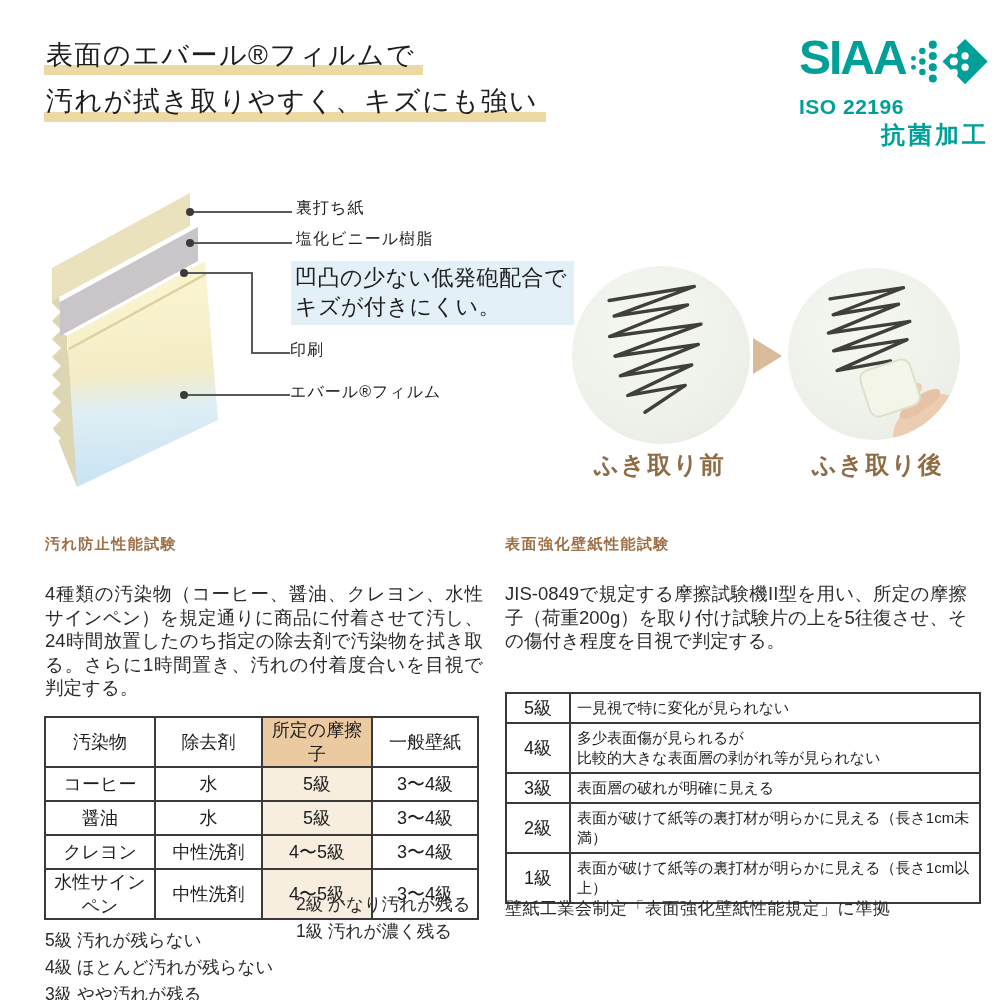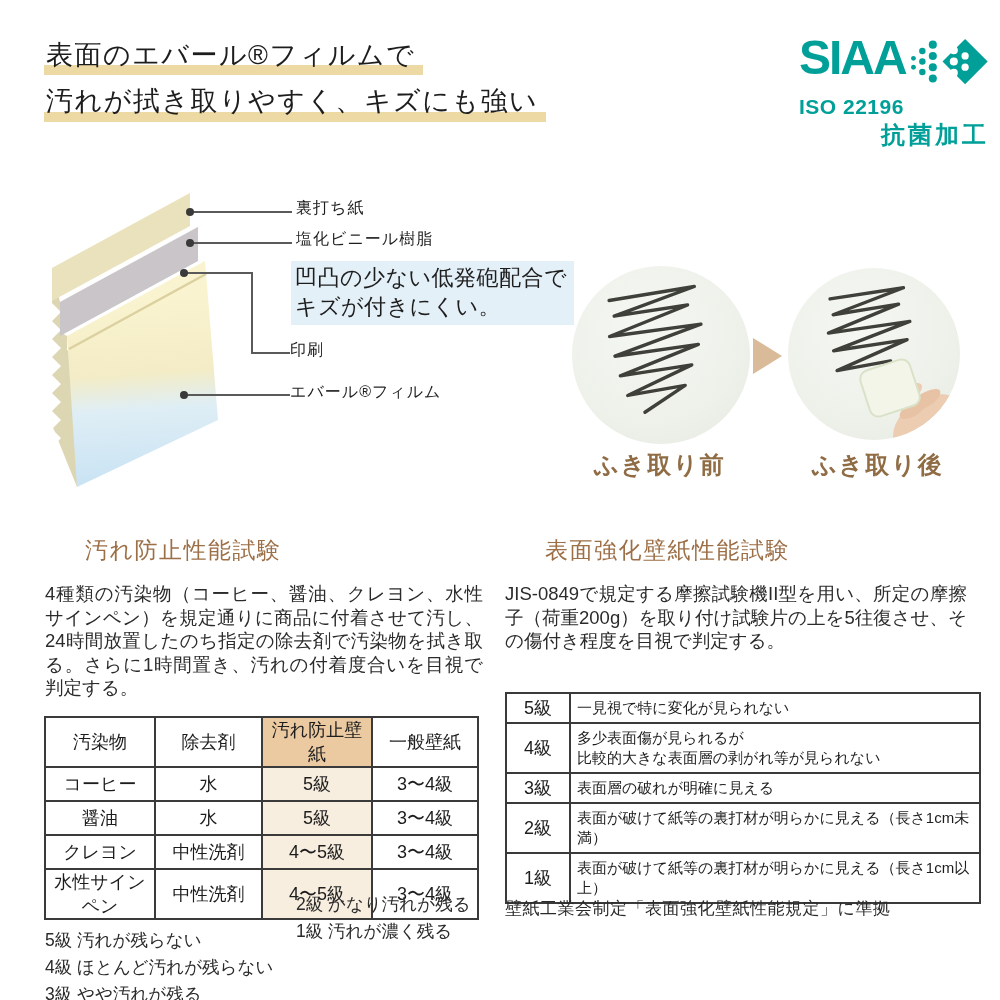--- a/index.html
+++ b/index.html
@@ -37,21 +37,21 @@
   .circle-before{left:572px;top:266px;width:178px;height:178px;}
   .circle-after{left:788px;top:268px;width:172px;height:172px;}
   .wipe-arrow{position:absolute;left:753px;top:338px;width:0;height:0;
               border-top:18px solid transparent;border-bottom:18px solid transparent;
               border-left:29px solid #D9BA99;}
   .wipe-label{position:absolute;font-size:24px;font-weight:700;color:#8F6C44;letter-spacing:2px;}
   .wipe-label-before{left:594px;top:449px;}
   .wipe-label-after{left:812px;top:449px;}
 
   
-  .sec-heading{position:absolute;font-size:23px;font-weight:400;color:#9D6F47;letter-spacing:1.5px;margin-left:40px;}
+  .sec-heading{position:absolute;font-size:15px;font-weight:700;color:#9D6F47;letter-spacing:1.5px;}
   .sec-heading-stain{left:45px;top:535px;}
   .sec-heading-surface{left:505px;top:535px;}
   .sec-para{position:absolute;font-size:18.5px;line-height:23.5px;color:#2b2b2b;text-align:justify;}
   .para-stain{left:45px;top:582px;width:438px;}
   .para-surface{left:505px;top:582px;width:462px;}
 
   
   .t-stain{position:absolute;left:44px;top:716px;border-collapse:collapse;table-layout:fixed;}
   .t-stain th,.t-stain td{border:2px solid #3a3a3a;text-align:center;font-weight:400;
                           font-size:18px;color:#1d1d1d;padding:0;}
@@ -180,21 +180,21 @@
   <div class="wipe-label wipe-label-after">ふき取り後</div>
 
   <div class="sec-heading sec-heading-stain">汚れ防止性能試験</div>
   <div class="sec-para para-stain">4種類の汚染物（コーヒー、醤油、クレヨン、水性サインペン）を規定通りに商品に付着させて汚し、24時間放置したのち指定の除去剤で汚染物を拭き取る。さらに1時間置き、汚れの付着度合いを目視で判定する。</div>
 
   <table class="t-stain">
     <tbody>
         <tr>
       <th class="c0">汚染物</th>
       <th class="c1">除去剤</th>
-      <th class="c2 hl-head">汚れ防止壁紙</th>
+      <th class="c2 hl-head">所定の摩擦子</th>
       <th class="c3">一般壁紙</th>
     </tr>
     <tr>
       <td>コーヒー</td>
       <td>水</td>
       <td class="hl-cell">5級</td>
       <td>3〜4級</td>
     </tr>
     <tr>
       <td>醤油</td>

